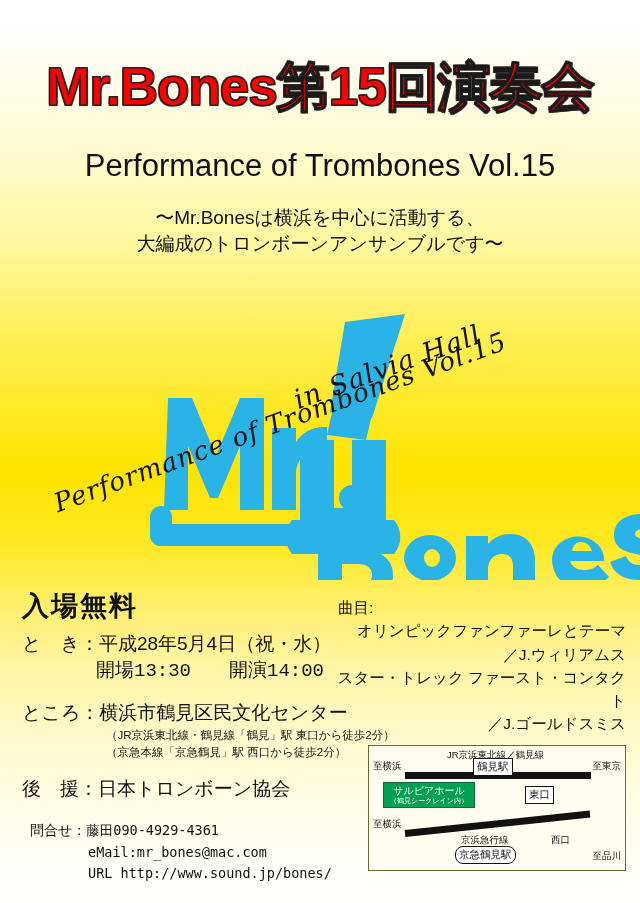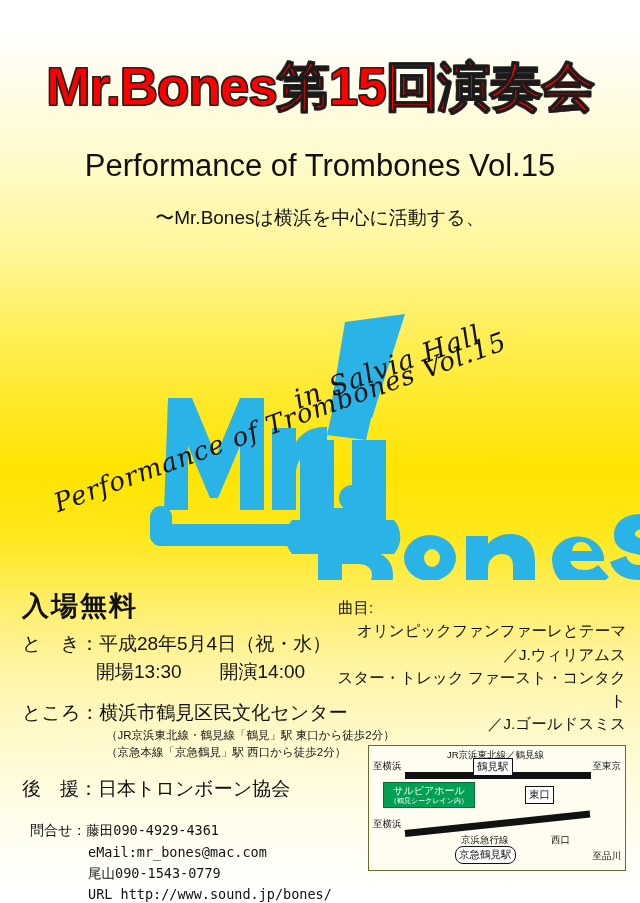--- a/index.html
+++ b/index.html
@@ -127,20 +127,21 @@
     width: 350px;
     color: #111;
   }
   .info-row {
     font-size: 19px;
     line-height: 1.45;
     white-space: nowrap;
   }
   .info-row.indent {
     padding-left: 74px;
+    font-family: Liberation Mono, monospace;
   }
   .info-small {
     font-size: 11.5px;
     padding-left: 84px;
     line-height: 1.5;
     white-space: nowrap;
   }
   .gap-md { height: 14px; }
 
   .contact {
@@ -218,20 +219,21 @@
 </style>
 </head>
 <body>
 
 <div class="poster">
 
   <div class="title-main">Mr.Bones第15回演奏会</div>
   <div class="title-sub">Performance of Trombones Vol.15</div>
   <div class="tagline">
     <div>〜Mr.Bonesは横浜を中心に活動する、</div>
+    <div>大編成のトロンボーンアンサンブルです〜</div>
   </div>
 
   <div class="logo-art">
     <svg width="640" height="280" viewBox="0 0 640 280">
 
       <path d="M345 22 L405 14 L372 118 L330 112 Z" fill="#2ab3e6"></path>
       <path d="M333 108 L372 114 L366 140 L327 135 Z" fill="#2ab3e6"></path>
 
       <rect x="300" y="140" width="34" height="96" fill="#2ab3e6"></rect>
       <rect x="352" y="140" width="34" height="96" fill="#2ab3e6"></rect>
@@ -273,21 +275,20 @@
     <div class="info-small">（京急本線「京急鶴見」駅 西口から徒歩2分）</div>
     <div class="gap-md"></div>
     <div class="info-row">
       <span>後　援：</span><span>日本トロンボーン協会</span>
     </div>
   </div>
 
   <div class="contact">
     <div><span class="lbl">問合せ：</span><span>藤田090-4929-4361</span></div>
     <div style="padding-left:58px">eMail:mr_bones@mac.com</div>
-    <div style="padding-left:58px">尾山090-1543-0779</div>
     <div style="padding-left:58px">URL http://www.sound.jp/bones/</div>
   </div>
 
   <div class="program">
     <div class="p-head">曲目:</div>
     <div>オリンピックファンファーレとテーマ</div>
     <div>／J.ウィリアムス</div>
     <div>スター・トレック ファースト・コンタクト</div>
     <div>／J.ゴールドスミス</div>
     <div class="p-hoka">ほか</div>

